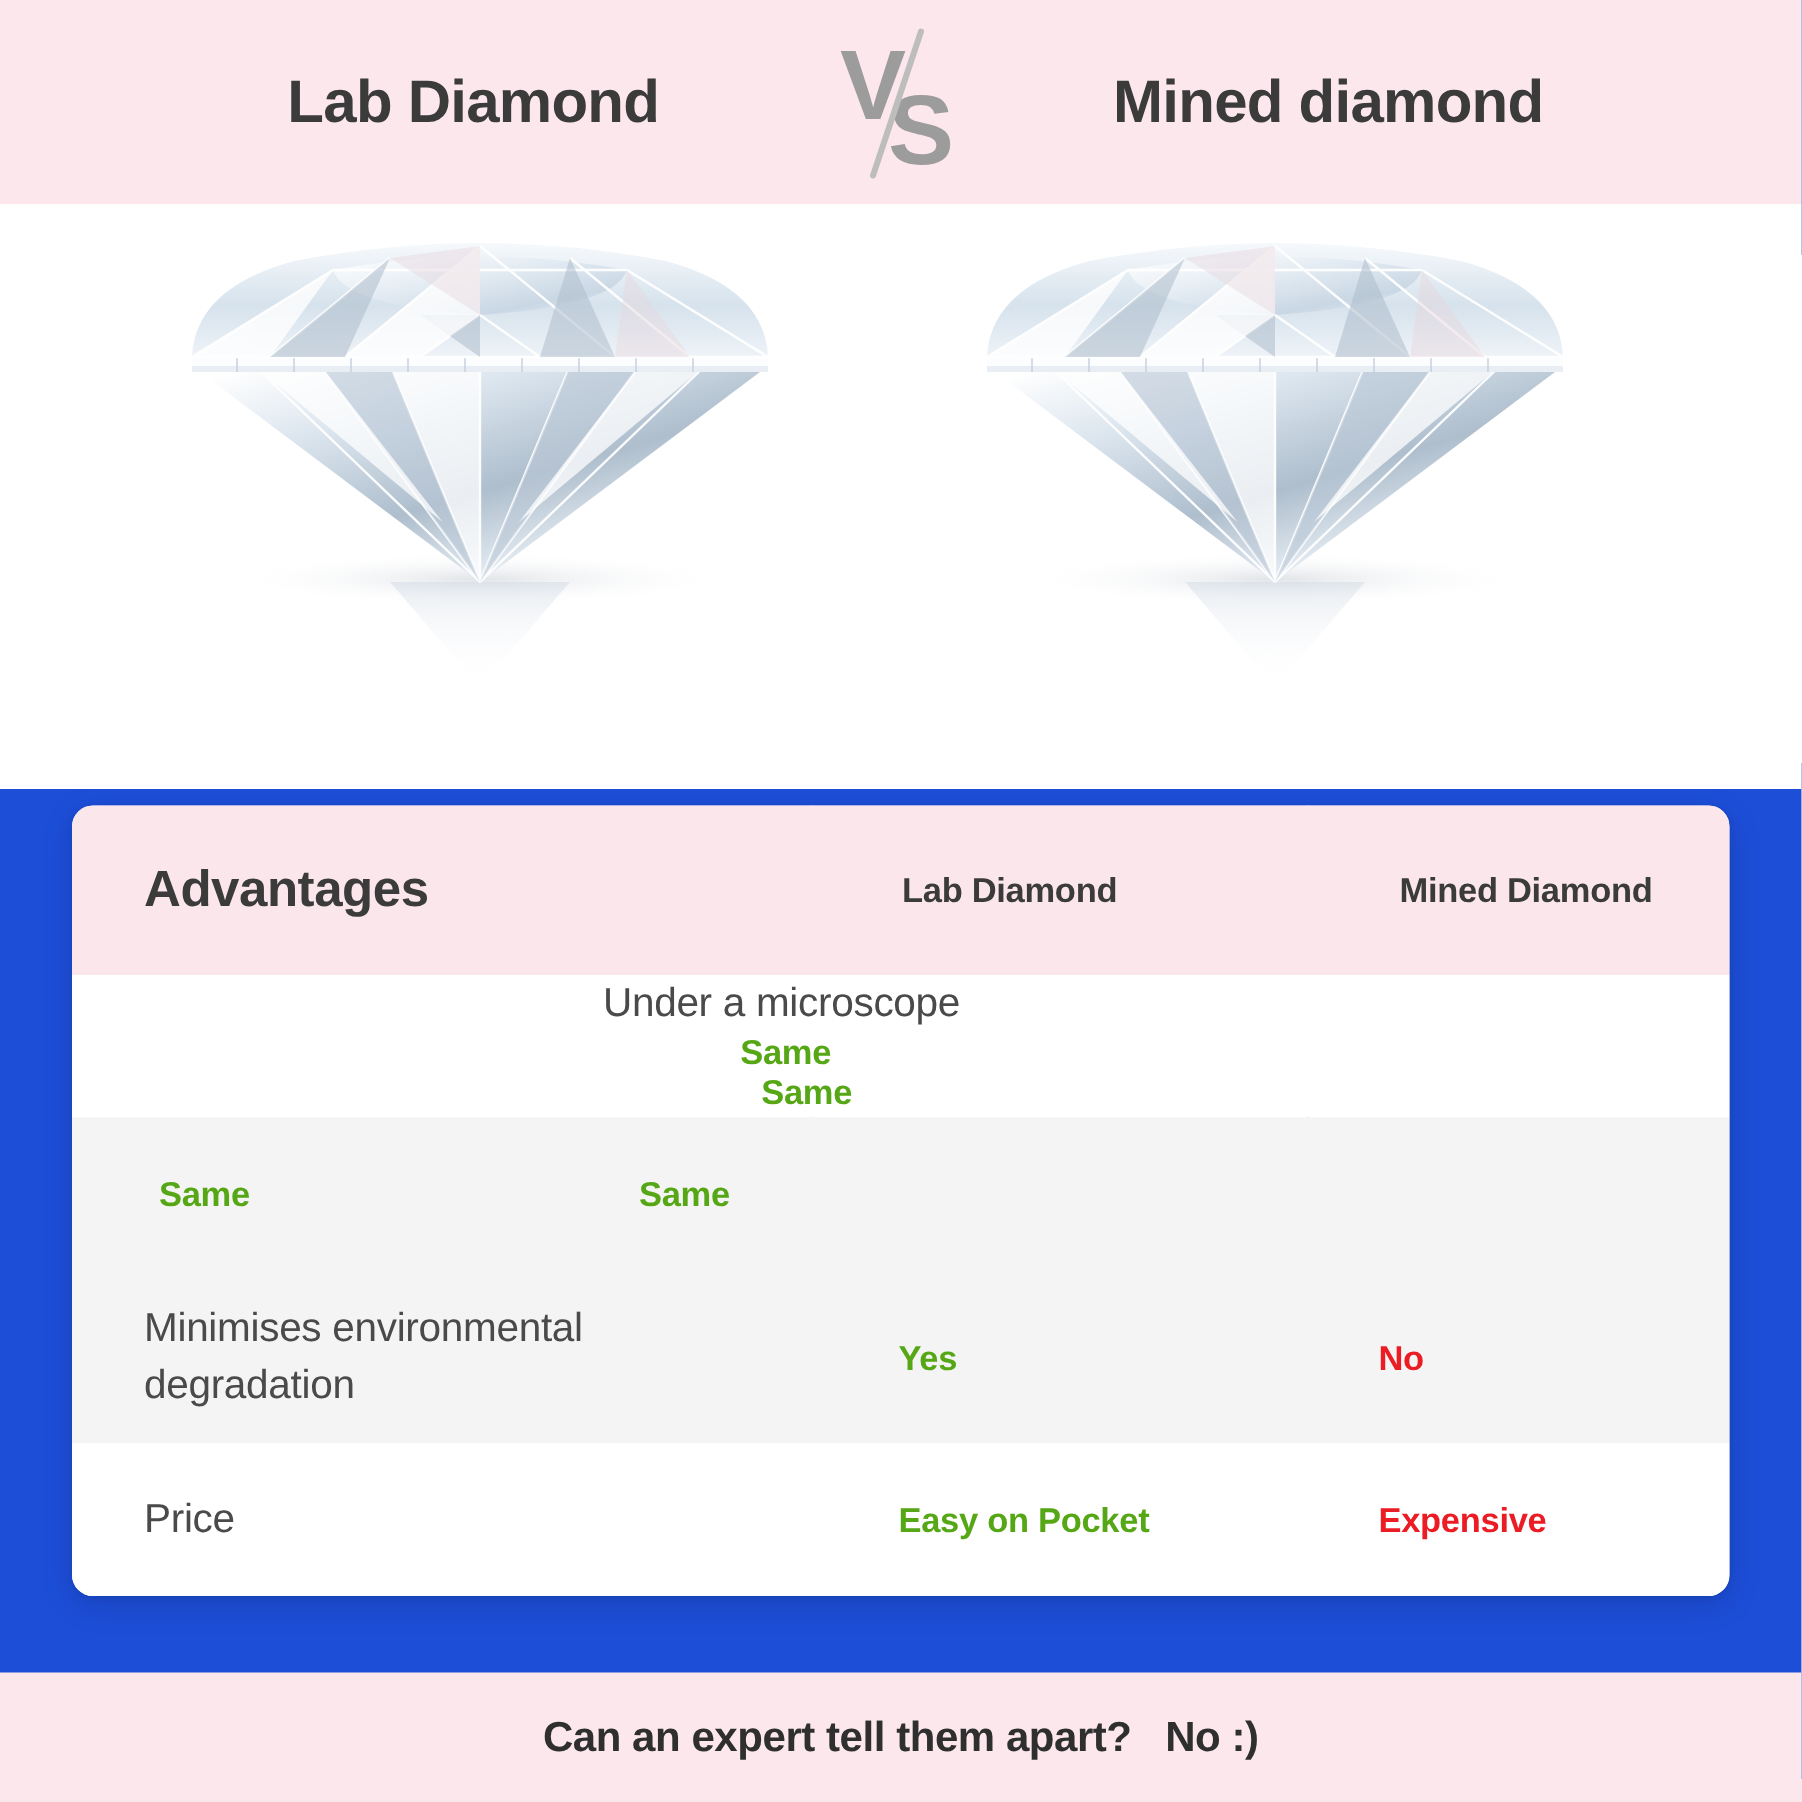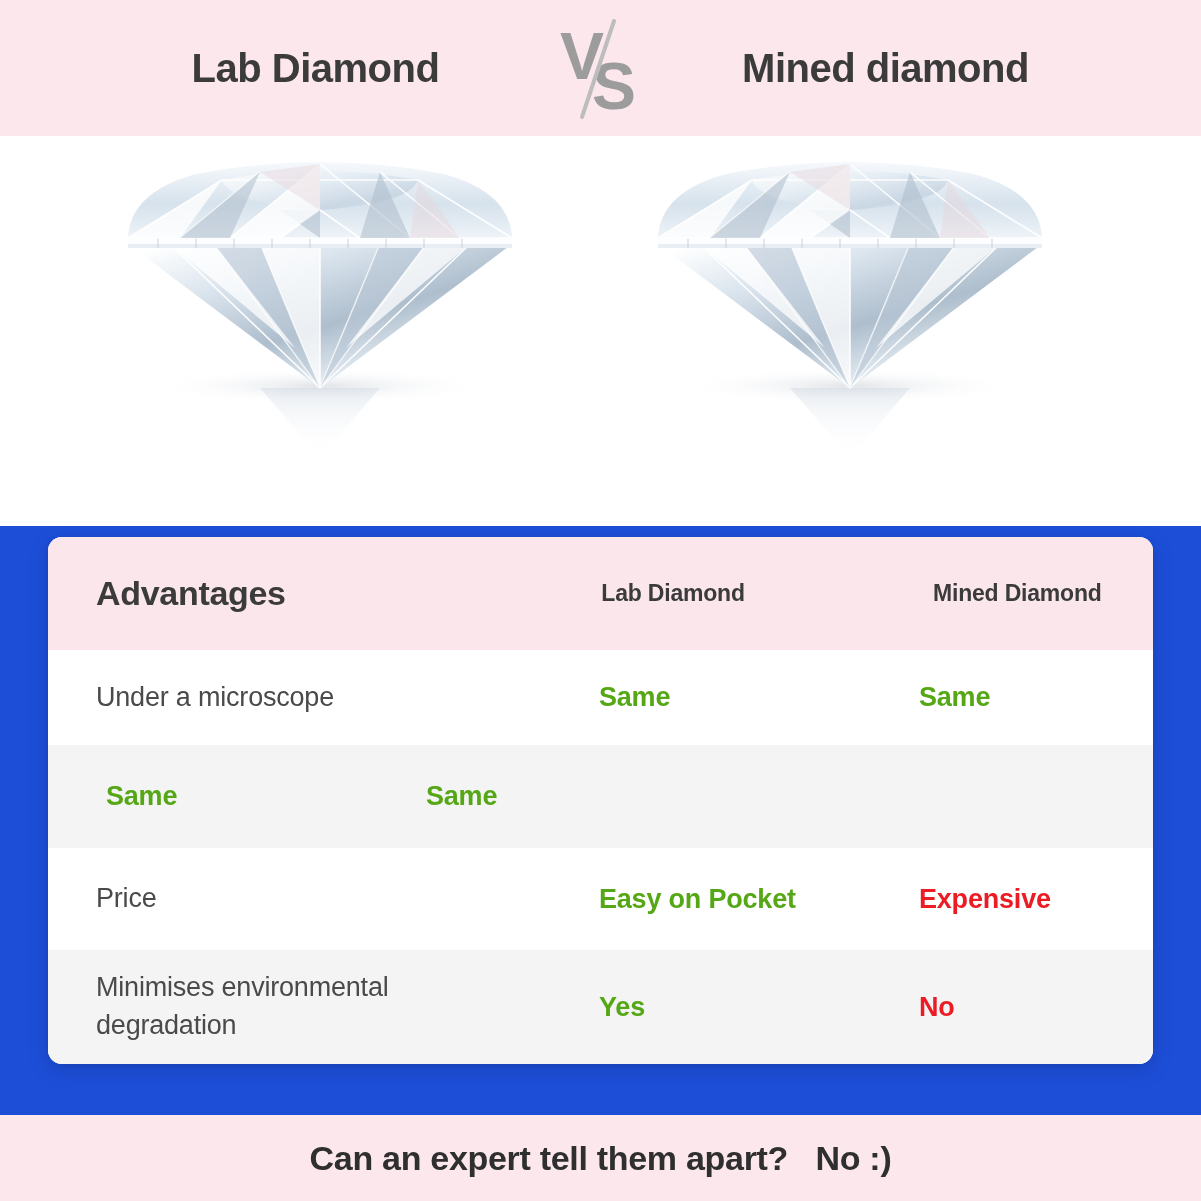--- a/index.html
+++ b/index.html
@@ -80,39 +80,39 @@
   
   .h-advantages { font-size:34px; font-weight:bold; color:#3b3b3b; letter-spacing:-0.3px; }
   .h-col        { font-size:23px; font-weight:bold; color:#3b3b3b; letter-spacing:-0.2px; white-space:nowrap; }
 
   
   .feature-text {
     font-size:27px; color:#4a4a4a; line-height:1.4; font-weight:normal;
     letter-spacing:-0.2px;
   }
   .val {
-    font-size:27px; font-weight:bold; letter-spacing:-0.2px; white-space:nowrap;
+    font-size:23px; font-weight:bold; letter-spacing:-0.2px; white-space:nowrap;
   }
   .val.green { color:#56a715; }
   .val.red   { color:#ec1c24; }
 
   
-  .r1 { height:95px; }
+  .r1 { height:95px;flex-direction:column; }
   .r2 { height:103px; }
   .r3 { height:102px; }
   .r4 { height:114px; }
 
   
   .band-bottom {
     position:absolute; left:0; top:1115px; width:1201px; height:86px;
     background:#fce8ec;
     display:flex; align-items:center; justify-content:center;
   }
   .footer-text {
-    font-size:34px; font-weight:bold; color:#2f2f2f; letter-spacing:-0.3px;
+    font-size:28px; font-weight:bold; color:#2f2f2f; letter-spacing:-0.3px;
     white-space:pre;
   }
 </style>
 </head>
 <body>
 
 <div id="page">
 
   <div class="band-top">
     <div class="title-left">Lab Diamond</div>
@@ -362,44 +362,44 @@
 
       <div class="row body grey r2">
         <div class="c-lab">
           <span class="val green">Same</span>
         </div>
         <div class="c-mined">
           <span class="val green">Same</span>
         </div>
       </div>
 
+      <div class="row body grey r4">
+        <div class="c-feature">
+          <span class="feature-text">Minimises environmental degradation</span>
+        </div>
+        <div class="c-lab">
+          <span class="val green">Yes</span>
+        </div>
+        <div class="c-mined">
+          <span class="val red">No</span>
+        </div>
+      </div>
+
       <div class="row body white r3">
         <div class="c-feature">
           <span class="feature-text">Price</span>
         </div>
         <div class="c-lab">
           <span class="val green">Easy on Pocket</span>
         </div>
         <div class="c-mined">
           <span class="val red">Expensive</span>
         </div>
       </div>
 
-      <div class="row body grey r4">
-        <div class="c-feature">
-          <span class="feature-text">Minimises environmental degradation</span>
-        </div>
-        <div class="c-lab">
-          <span class="val green">Yes</span>
-        </div>
-        <div class="c-mined">
-          <span class="val red">No</span>
-        </div>
-      </div>
-
     </div>
   </div>
 
   <div class="band-bottom">
     <span class="footer-text">Can an expert tell them apart?   No :)</span>
   </div>
 
 </div>
 
 </body></html>

